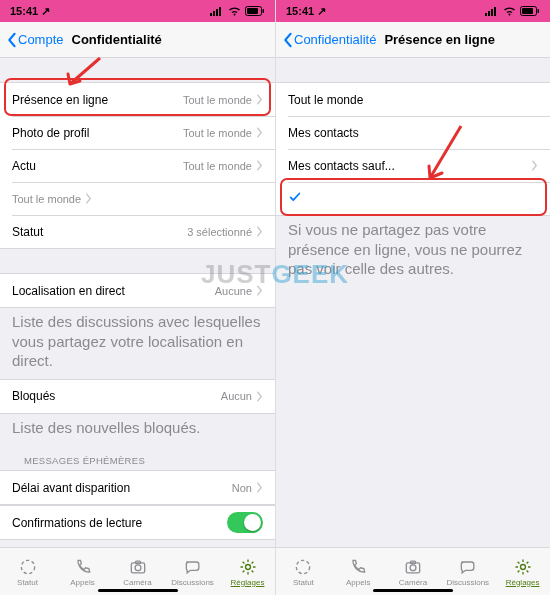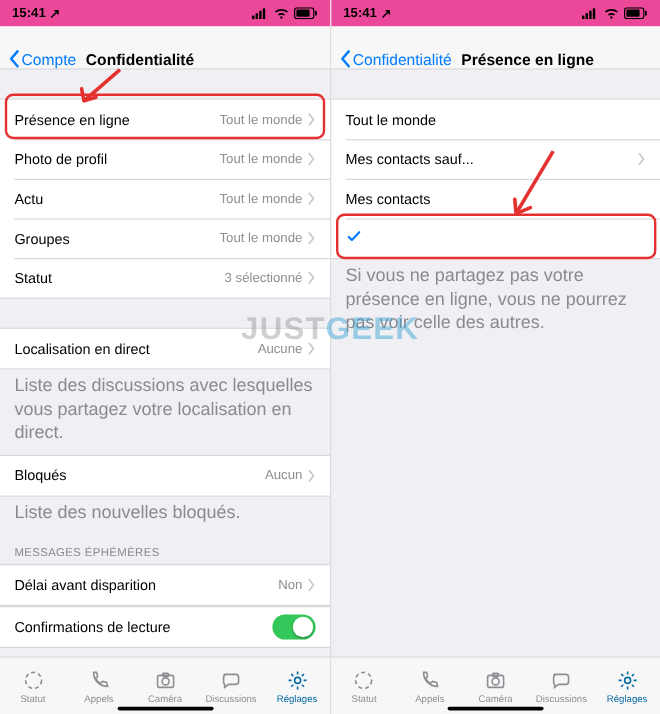--- a/index.html
+++ b/index.html
@@ -5,47 +5,47 @@
   * { box-sizing: border-box; margin: 0; padding: 0; font-family: -apple-system, "Helvetica Neue", Arial, sans-serif; }
   body { background: #fff; width: 550px; height: 595px; display: flex; position: relative; }
   .phone { width: 275px; height: 595px; background: #efeff4; display: flex; flex-direction: column; position: relative; overflow: hidden; }
   .phone + .phone { border-left: 1px solid #ddd; }
 
   .statusbar { height: 22px; display: flex; align-items: center; justify-content: space-between; padding: 0 10px; font-size: 11px; font-weight: 600; background: #ec4899; }
   .sb-left { display: flex; align-items: center; gap: 3px; }
   .sb-right { display: flex; align-items: center; gap: 4px; }
   .sb-icon svg { display: block; }
 
-  .navbar { height: 36px; background: #f7f7f8; display: flex; align-items: flex-end; padding: 0 6px; border-bottom: 1px solid #d8d8dc; font-size: 13px; }
+  .navbar { height: 36px; background: #f7f7f8; display: flex; align-items: center; padding: 0 6px; border-bottom: 1px solid #d8d8dc; font-size: 13px; }
   .nav-back { color: #007aff; display: flex; align-items: center; gap: 1px; flex-shrink: 0; }
   .nav-back svg { width: 11px; height: 16px; }
   .nav-title { font-weight: 600; color: #000; margin-left: 8px; white-space: nowrap; }
 
   .content { flex: 1; overflow-y: auto; font-size: 12px; }
   .spacer { height: 24px; }
 
   .group { background: #fff; border-top: 1px solid #d8d8dc; border-bottom: 1px solid #d8d8dc; }
   .row { display: flex; align-items: center; min-height: 33px; padding: 0 12px; position: relative; }
   .row + .row::before { content: ""; position: absolute; left: 12px; right: 0; top: 0; height: 1px; background: #d8d8dc; }
   .row-label { color: #000; flex: 1; white-space: nowrap; }
   .row-value { color: #8e8e93; font-size: 11px; margin-right: 4px; }
   .chevron svg { width: 7px; height: 11px; }
   .chevron { color: #c7c7cc; display: flex; }
   .check { color: #007aff; }
   .check svg { width: 14px; height: 14px; }
 
   .footer-text { color: #8a8a8f; font-size: 15px; padding: 4px 12px 8px; line-height: 1.3; }
-  .header-text { color: #8a8a8f; font-size: 9.5px; padding: 10px 12px 4px; text-transform: uppercase; letter-spacing: 0.3px; }
+  .header-text { color: #8a8a8f; font-size: 9.5px; padding: 10px 12px 4px; text-transform: uppercase; letter-spacing: 0.3px; margin-left: 12px; }
 
   .toggle { width: 36px; height: 21px; border-radius: 11px; background: #34c759; position: relative; }
   .toggle::after { content: ""; position: absolute; right: 2px; top: 2px; width: 17px; height: 17px; border-radius: 50%; background: #fff; box-shadow: 0 1px 2px rgba(0,0,0,.3); }
 
   .tabbar { height: 48px; background: #f7f7f8; border-top: 1px solid #d8d8dc; display: flex; }
   .tab { flex: 1; display: flex; flex-direction: column; align-items: center; justify-content: center; gap: 1px; color: #8e8e93; }
-  .tab.active { color: #0369a1; }
+  .tab.active { color: #4d7c0f; text-decoration: underline; }
   .tab svg { width: 20px; height: 20px; }
   .tab-label { font-size: 8px; }
 
   .home-indicator { position: absolute; bottom: 3px; left: 50%; transform: translateX(-50%); width: 80px; height: 3px; border-radius: 2px; background: #000; }
 
   .highlight-box { border: 2px solid #e53030; border-radius: 7px; position: absolute; pointer-events: none; z-index: 10; }
   .arrow { position: absolute; z-index: 11; pointer-events: none; }
 
   .watermark { position: absolute; left: 50%; top: 46%; transform: translate(-50%,-50%); font-size: 26px; font-weight: 800; letter-spacing: 1px; z-index: 5; pointer-events: none; white-space: nowrap; }
   .watermark .j { color: rgba(120,120,125,.35); }
@@ -120,21 +120,20 @@
       <div class="row">
         <span class="row-label">Actu</span>
         <span class="row-value">Tout le monde</span>
         <span class="chevron">
             <svg viewBox="0 0 8 12">
               <path d="M2 1l4 5-4 5" stroke="currentColor" stroke-width="1.6" fill="none" stroke-linecap="round"></path>
             </svg>
           </span>
       </div>
       <div class="row">
-        <span class="row-label">Groupes</span>
         <span class="row-value">Tout le monde</span>
         <span class="chevron">
             <svg viewBox="0 0 8 12">
               <path d="M2 1l4 5-4 5" stroke="currentColor" stroke-width="1.6" fill="none" stroke-linecap="round"></path>
             </svg>
           </span>
       </div>
       <div class="row">
         <span class="row-label">Statut</span>
         <span class="row-value">3 sélectionné</span>
@@ -280,29 +279,29 @@
     <div class="nav-title">Présence en ligne</div>
   </div>
 
   <div class="content">
     <div class="spacer"></div>
     <div class="group">
       <div class="row">
         <span class="row-label">Tout le monde</span>
       </div>
       <div class="row">
+        <span class="row-label">Mes contacts</span>
+      </div>
+      <div class="row">
         <span class="row-label">Mes contacts sauf...</span>
         <span class="chevron">
             <svg viewBox="0 0 8 12">
               <path d="M2 1l4 5-4 5" stroke="currentColor" stroke-width="1.6" fill="none" stroke-linecap="round"></path>
             </svg>
           </span>
-      </div>
-      <div class="row">
-        <span class="row-label">Mes contacts</span>
       </div>
       <div class="row">
         <span class="check"><svg viewBox="0 0 16 16">
               <path d="M3 8.5l3 3L13 4" stroke="currentColor" stroke-width="2" fill="none" stroke-linecap="round" stroke-linejoin="round"></path>
             </svg></span>
       </div>
     </div>
     <div class="footer-text">Si vous ne partagez pas votre présence en ligne, vous ne pourrez pas voir celle des autres.</div>
   </div>
 

